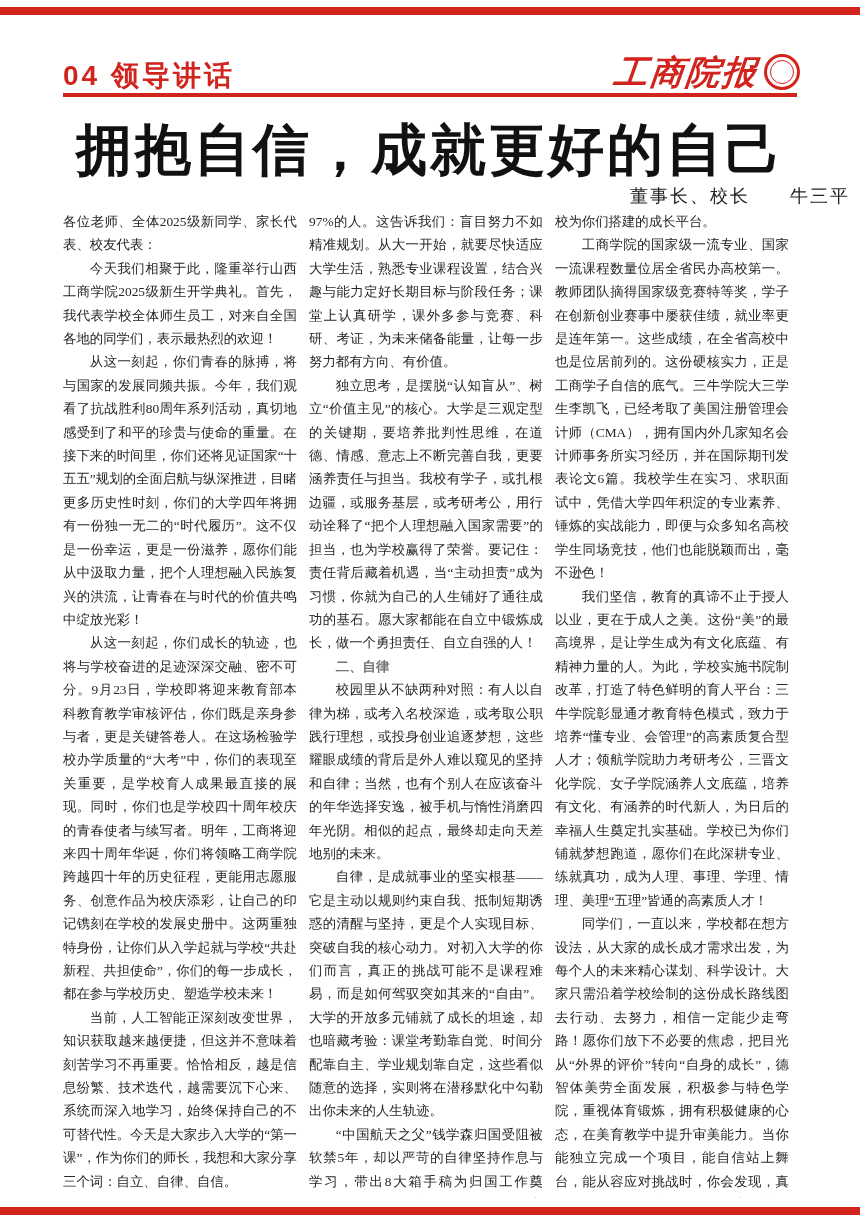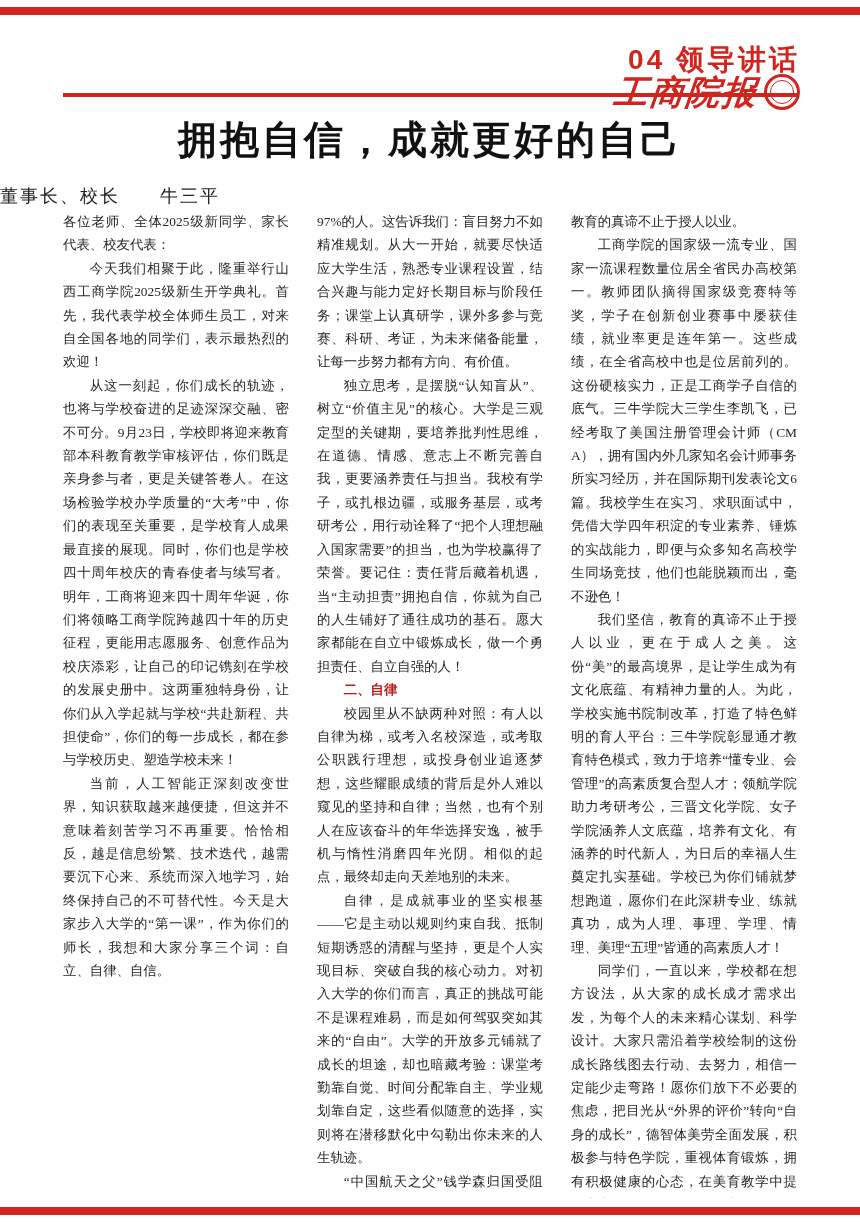--- a/index.html
+++ b/index.html
@@ -2,45 +2,45 @@
 <html><head>
 <meta charset="utf-8">
 <style>
   html,body{margin:0;padding:0;background:#e8e8e8;}
   .page{position:relative;width:860px;height:1226px;background:#ffffff;margin:0 auto;overflow:hidden;
         font-family:"Liberation Serif","DejaVu Serif",serif;}
   .accent-bar{position:absolute;left:0;right:0;height:8px;background:#d0241c;}
   .accent-bar.top{top:7px;}
   .accent-bar.bottom{bottom:11px;}
   .header{position:absolute;left:63px;right:60px;top:46px;height:44px;
-          display:flex;justify-content:space-between;align-items:flex-end;flex-direction:column;}
+          display:flex;justify-content:space-between;align-items:flex-end;}
   .section-label{color:#d0241c;font-family:"Liberation Sans","DejaVu Sans",sans-serif;
                  font-weight:900;font-size:28px;letter-spacing:3px;line-height:1;}
   .masthead{display:flex;align-items:center;gap:6px;}
   .masthead-text{color:#d0241c;font-family:"DejaVu Serif","Liberation Serif",serif;
                  font-weight:bold;font-style:italic;font-size:34px;line-height:1;
                  transform:skewX(-6deg);letter-spacing:2px;}
   .masthead-seal{width:36px;height:36px;border:3px solid #d0241c;border-radius:50%;
                  box-sizing:border-box;position:relative;}
   .masthead-seal::after{content:"";position:absolute;inset:3px;border:1.5px solid #d0241c;
                  border-radius:50%;}
   .header-rule{position:absolute;left:63px;right:63px;top:93px;height:4px;background:#d0241c;}
   .article-title{position:absolute;left:0;right:0;top:113px;text-align:center;color:#111;
                  font-family:Liberation Sans, sans-serif;font-weight:900;
-                 font-size:39px;letter-spacing:3px;}
-  .article-byline{position:absolute;left:0;right:10px;top:184px;text-align:left;color:#222;
+                 font-size:56px;letter-spacing:3px;}
+  .article-byline{position:absolute;left:0;right:10px;top:184px;text-align:right;color:#222;
                  font-size:18px;letter-spacing:2px;}
   .columns{position:absolute;left:63px;top:210px;width:734px;height:988px;
-           display:flex;gap:28px;}
+           display:flex;gap:12px;}
   .col{width:234px;height:100%;overflow:hidden;color:#262626;font-size:13.4px;
        line-height:23.4px;}
   .para{margin:0;text-align:justify;text-indent:2em;
         text-justify:inter-ideograph;word-break:break-all;}
   .para.salutation{text-indent:0;}
-  .para.heading{font-family:"Liberation Sans","DejaVu Sans",sans-serif;font-weight:bold;color:#b91c1c;}
+  .para.heading{font-family:"Liberation Sans","DejaVu Sans",sans-serif;font-weight:bold;color:#737373;}
 </style>
 </head>
 <body>
 
 <div class="page">
   <div class="accent-bar top"></div>
 
   <div class="header">
     <div class="section-label">04 领导讲话</div>
     <div class="masthead">
@@ -52,33 +52,34 @@
   <div class="header-rule"></div>
 
   <h1 class="article-title" style="margin:0;">拥抱自信，成就更好的自己</h1>
 
   <div class="article-byline">董事长、校长　　牛三平</div>
 
   <div class="columns">
     <div class="col">
         <p class="para salutation">各位老师、全体2025级新同学、家长代表、校友代表：</p>
         <p class="para body">今天我们相聚于此，隆重举行山西工商学院2025级新生开学典礼。首先，我代表学校全体师生员工，对来自全国各地的同学们，表示最热烈的欢迎！</p>
+        <p class="para body">从这一刻起，你们青春的脉搏，将与国家的发展同频共振。今年，我们观看了抗战胜利80周年系列活动，真切地感受到了和平的珍贵与使命的重量。在接下来的时间里，你们还将见证国家“十五五”规划的全面启航与纵深推进，目睹更多历史性时刻，你们的大学四年将拥有一份独一无二的“时代履历”。这不仅是一份幸运，更是一份滋养，愿你们能从中汲取力量，把个人理想融入民族复兴的洪流，让青春在与时代的价值共鸣中绽放光彩！</p>
         <p class="para body">从这一刻起，你们成长的轨迹，也将与学校奋进的足迹深深交融、密不可分。9月23日，学校即将迎来教育部本科教育教学审核评估，你们既是亲身参与者，更是关键答卷人。在这场检验学校办学质量的“大考”中，你们的表现至关重要，是学校育人成果最直接的展现。同时，你们也是学校四十周年校庆的青春使者与续写者。明年，工商将迎来四十周年华诞，你们将领略工商学院跨越四十年的历史征程，更能用志愿服务、创意作品为校庆添彩，让自己的印记镌刻在学校的发展史册中。这两重独特身份，让你们从入学起就与学校“共赴新程、共担使命”，你们的每一步成长，都在参与学校历史、塑造学校未来！</p>
         <p class="para body">当前，人工智能正深刻改变世界，知识获取越来越便捷，但这并不意味着刻苦学习不再重要。恰恰相反，越是信息纷繁、技术迭代，越需要沉下心来、系统而深入地学习，始终保持自己的不可替代性。今天是大家步入大学的“第一课”，作为你们的师长，我想和大家分享三个词：自立、自律、自信。</p>
       </div>
     <div class="col">
         <p class="para salutation">97%的人。这告诉我们：盲目努力不如精准规划。从大一开始，就要尽快适应大学生活，熟悉专业课程设置，结合兴趣与能力定好长期目标与阶段任务；课堂上认真研学，课外多参与竞赛、科研、考证，为未来储备能量，让每一步努力都有方向、有价值。</p>
-        <p class="para body">独立思考，是摆脱“认知盲从”、树立“价值主见”的核心。大学是三观定型的关键期，要培养批判性思维，在道德、情感、意志上不断完善自我，更要涵养责任与担当。我校有学子，或扎根边疆，或服务基层，或考研考公，用行动诠释了“把个人理想融入国家需要”的担当，也为学校赢得了荣誉。要记住：责任背后藏着机遇，当“主动担责”拥抱自信，你就为自己的人生铺好了通往成功的基石。愿大家都能在自立中锻炼成长，做一个勇担责任、自立自强的人！</p>
+        <p class="para body">独立思考，是摆脱“认知盲从”、树立“价值主见”的核心。大学是三观定型的关键期，要培养批判性思维，在道德、情感、意志上不断完善自我，更要涵养责任与担当。我校有学子，或扎根边疆，或服务基层，或考研考公，用行动诠释了“把个人理想融入国家需要”的担当，也为学校赢得了荣誉。要记住：责任背后藏着机遇，当“主动担责”成为习惯，你就为自己的人生铺好了通往成功的基石。愿大家都能在自立中锻炼成长，做一个勇担责任、自立自强的人！</p>
         <p class="para heading">二、自律</p>
         <p class="para body">校园里从不缺两种对照：有人以自律为梯，或考入名校深造，或考取公职践行理想，或投身创业追逐梦想，这些耀眼成绩的背后是外人难以窥见的坚持和自律；当然，也有个别人在应该奋斗的年华选择安逸，被手机与惰性消磨四年光阴。相似的起点，最终却走向天差地别的未来。</p>
         <p class="para body">自律，是成就事业的坚实根基——它是主动以规则约束自我、抵制短期诱惑的清醒与坚持，更是个人实现目标、突破自我的核心动力。对初入大学的你们而言，真正的挑战可能不是课程难易，而是如何驾驭突如其来的“自由”。大学的开放多元铺就了成长的坦途，却也暗藏考验：课堂考勤靠自觉、时间分配靠自主、学业规划靠自定，这些看似随意的选择，实则将在潜移默化中勾勒出你未来的人生轨迹。</p>
         <p class="para body">“中国航天之父”钱学森归国受阻被软禁5年，却以严苛的自律坚持作息与学习，带出8大箱手稿为归国工作奠基。我校传媒学院2024届毕业生司宇杰，从入学之初就做好了规划，主动拒绝手机电脑诱惑，利用一切时间专注学习，并在课余时间参与了电影《满江红》等拍摄演出，毕业后创立了传媒公司。他们的事迹告诉我们，无论时代与领域如何不同，自律都是从积淀到成功的关键力量！</p>
       </div>
     <div class="col">
-        <p class="para salutation">教育的真谛不止于授人以业。</p>
+        <p class="para salutation">校为你们搭建的成长平台。</p>
         <p class="para body">工商学院的国家级一流专业、国家一流课程数量位居全省民办高校第一。教师团队摘得国家级竞赛特等奖，学子在创新创业赛事中屡获佳绩，就业率更是连年第一。这些成绩，在全省高校中也是位居前列的。这份硬核实力，正是工商学子自信的底气。三牛学院大三学生李凯飞，已经考取了美国注册管理会计师（CMA），拥有国内外几家知名会计师事务所实习经历，并在国际期刊发表论文6篇。我校学生在实习、求职面试中，凭借大学四年积淀的专业素养、锤炼的实战能力，即便与众多知名高校学生同场竞技，他们也能脱颖而出，毫不逊色！</p>
         <p class="para body">我们坚信，教育的真谛不止于授人以业，更在于成人之美。这份“美”的最高境界，是让学生成为有文化底蕴、有精神力量的人。为此，学校实施书院制改革，打造了特色鲜明的育人平台：三牛学院彰显通才教育特色模式，致力于培养“懂专业、会管理”的高素质复合型人才；领航学院助力考研考公，三晋文化学院、女子学院涵养人文底蕴，培养有文化、有涵养的时代新人，为日后的幸福人生奠定扎实基础。学校已为你们铺就梦想跑道，愿你们在此深耕专业、练就真功，成为人理、事理、学理、情理、美理“五理”皆通的高素质人才！</p>
         <p class="para body">同学们，一直以来，学校都在想方设法，从大家的成长成才需求出发，为每个人的未来精心谋划、科学设计。大家只需沿着学校绘制的这份成长路线图去行动、去努力，相信一定能少走弯路！愿你们放下不必要的焦虑，把目光从“外界的评价”转向“自身的成长”，德智体美劳全面发展，积极参与特色学院，重视体育锻炼，拥有积极健康的心态，在美育教学中提升审美能力。当你能独立完成一个项目，能自信站上舞台，能从容应对挑战时，你会发现，真正的自信早已在心中扎根——它无关他人眼光，只源于你亲手铸就的实力！这份实力，会让你成为兼具大气格局与通透智慧的人，成为自信从容、卓然出众的人！</p>
       </div>
   </div>
 
   <div class="accent-bar bottom"></div>
 </div>
 
 </body></html>

